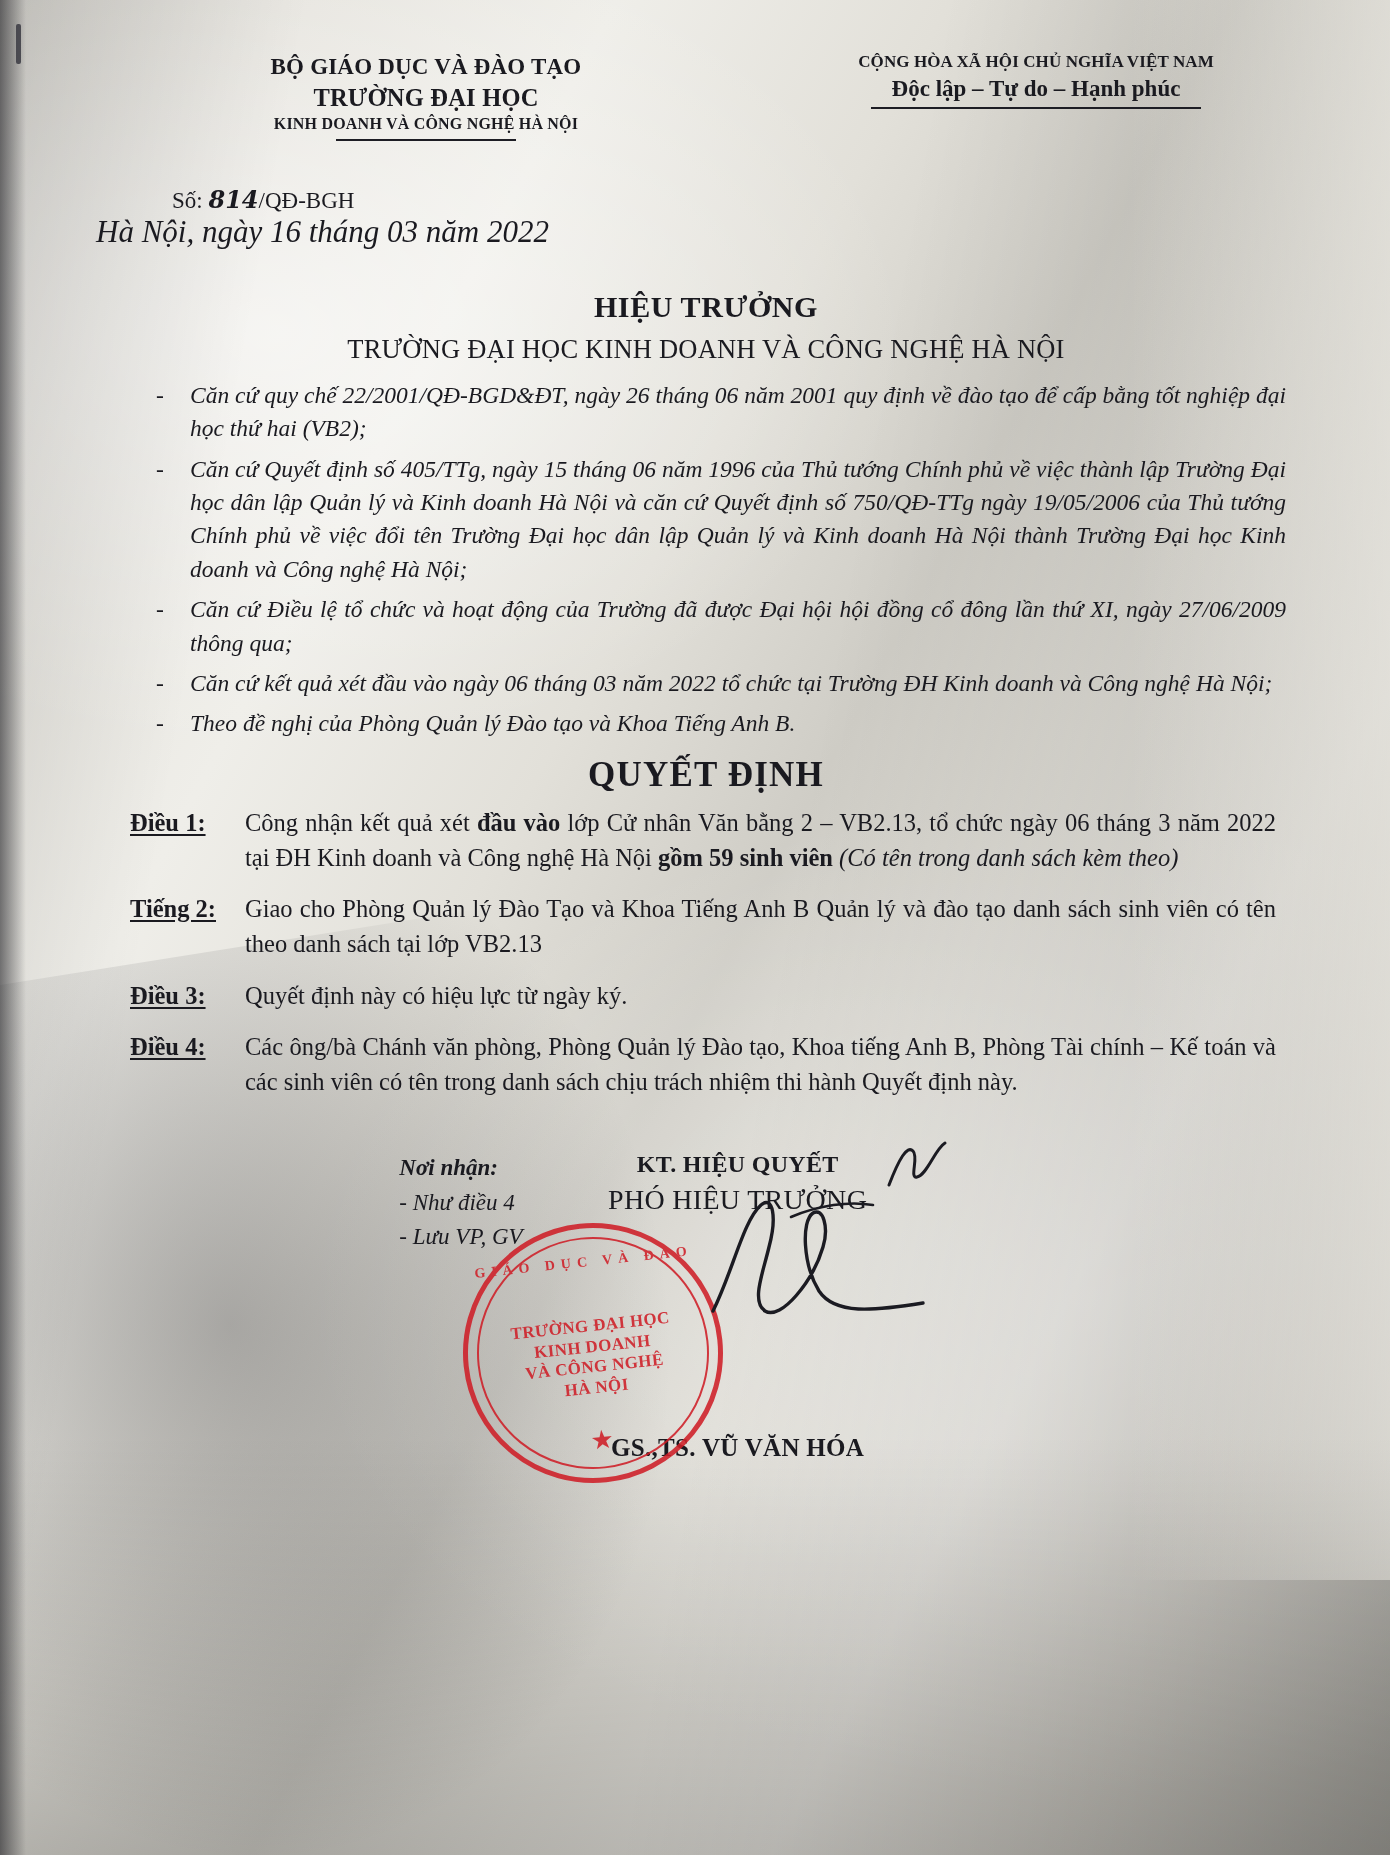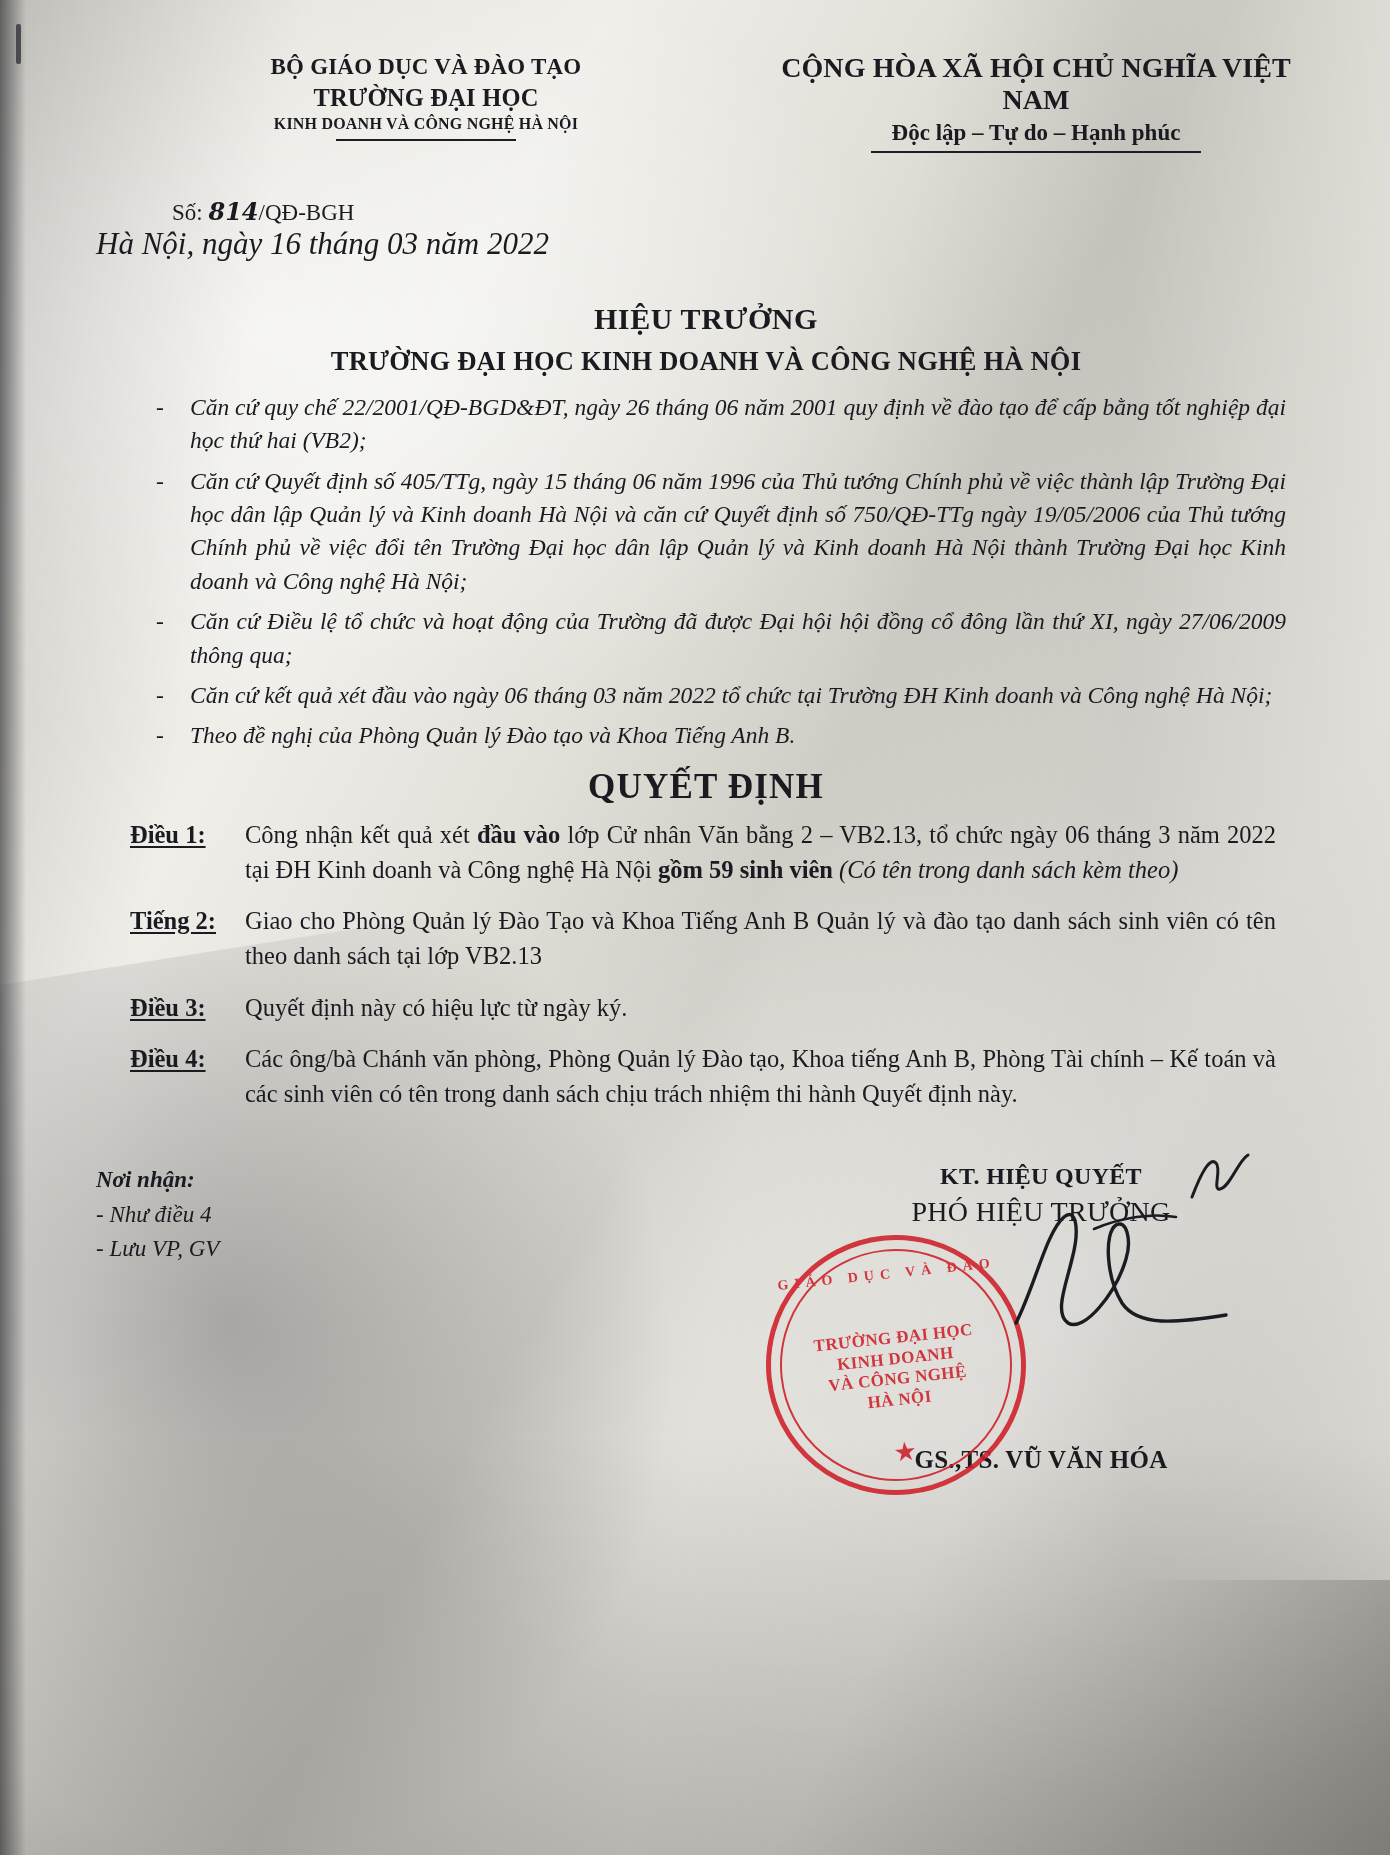--- a/index.html
+++ b/index.html
@@ -95,21 +95,21 @@
     position: relative;
     display: inline-block;
   }
   .rule-small {
     width: 180px;
     height: 2px;
     background: #1d1d24;
     margin: 4px auto 0 auto;
   }
   .nation {
-    font-size: 28px;
+    font-size: 17px;
     font-weight: 700;
     letter-spacing: .1px;
   }
   .motto {
     font-size: 23px;
     font-weight: 700;
     margin-top: 4px;
   }
   .rule-motto {
     width: 330px;
@@ -145,21 +145,21 @@
   .title1 {
     text-align: center;
     font-size: 30px;
     font-weight: 700;
     letter-spacing: .6px;
     margin-top: 40px;
   }
   .title2 {
     text-align: center;
     font-size: 26.5px;
-    font-weight: 700;
+    font-weight: 400;
     letter-spacing: .2px;
     margin-top: 10px;
   }
 
   
   .preamble {
     margin-top: 14px;
     padding: 0 30px 0 60px;
   }
   .pre-item {
@@ -206,21 +206,21 @@
   }
   .art-body {
     flex: 1;
   }
   .art-body b { font-weight: 700; }
   .art-body i { font-style: italic; }
 
   
   .footer {
     display: flex;
-    justify-content: space-between;
+    justify-content: center;
     margin-top: 52px;
     padding: 0 20px 0 0;
   }
   .recv {
     font-size: 23px;
     line-height: 1.5;
     padding-left: 0;
   }
   .recv .recv-title {
     font-weight: 700;

